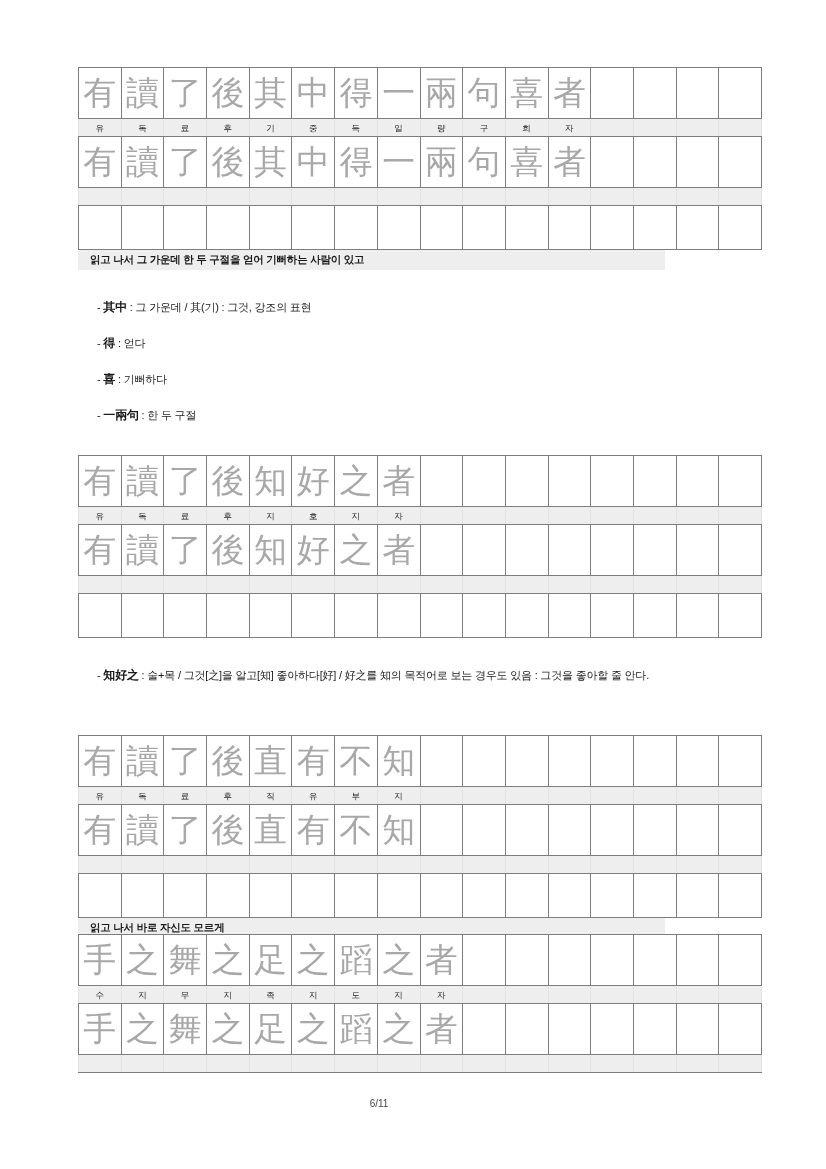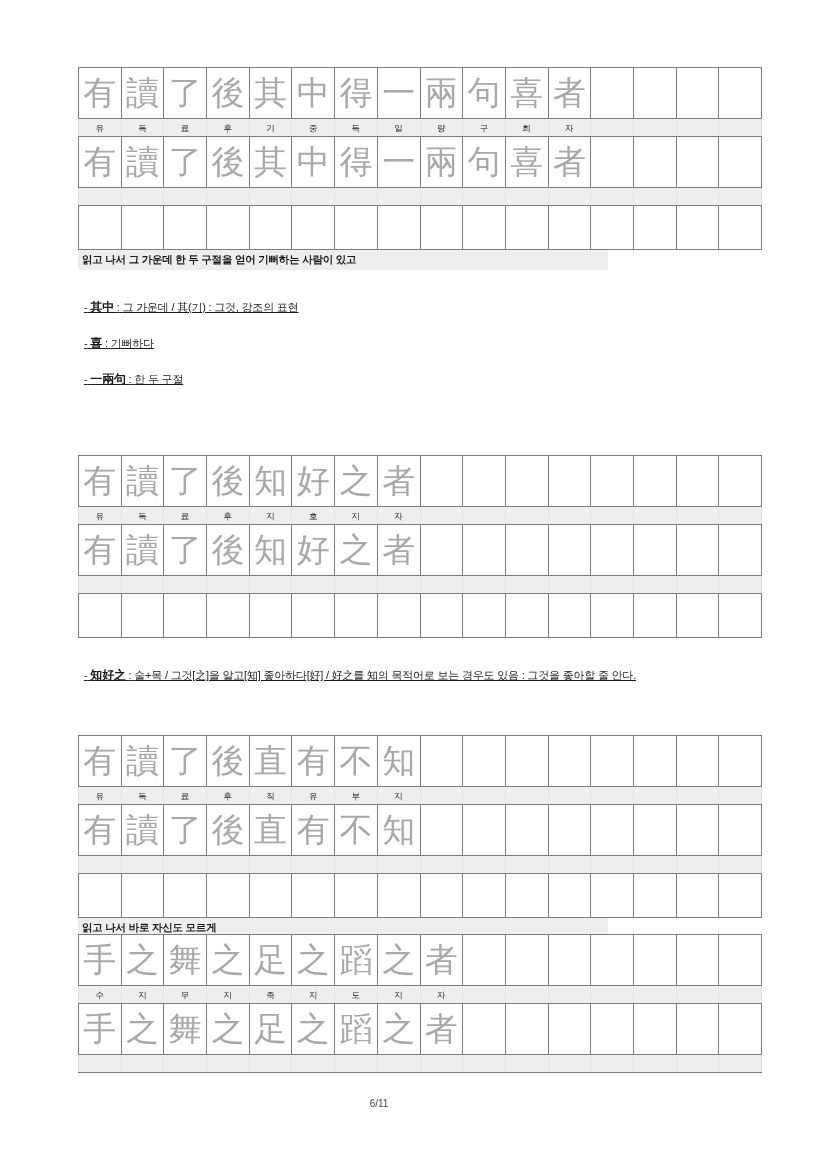--- a/index.html
+++ b/index.html
@@ -78,37 +78,36 @@
     border-bottom: 1px solid #7d7d7d;
   }
   
   tr.blank-row td {
     height: 43px;
     background: #ffffff;
   }
 
   
   .caption {
-    width: 530px;
+    width: 587px;
     box-sizing: border-box;
     background: #eeeeee;
     font-size: 10.5px;
     font-weight: bold;
     color: #1a1a1a;
-    padding: 3px 4px 4px 4px;
+    padding: 3px 4px 4px 12px;
     line-height: 13px;
     letter-spacing: -0.2px;
   }
 
   
   .notes {
     position: absolute;
-    left: 84px;
+    left: 97px;
     width: 680px;
-    text-decoration: underline;
   }
   .note {
     font-size: 11px;
     line-height: 14px;
     color: #1a1a1a;
     margin-bottom: 22px;
     white-space: nowrap;
     letter-spacing: -0.2px;
   }
   .note .dash { color: #1a1a1a; }
@@ -236,20 +235,26 @@
       </table>
     <div class="caption">읽고 나서 그 가운데 한 두 구절을 얻어 기뻐하는 사람이 있고</div>
   </div>
 
   <div class="notes" style="top:300px;">
     <div class="note">
       <span class="dash">-</span>
       <span class="term">其中</span>
       <span class="sep">:</span>
       <span class="gloss">그 가운데 / 其(기) : 그것, 강조의 표현</span>
+    </div>
+    <div class="note">
+      <span class="dash">-</span>
+      <span class="term">得</span>
+      <span class="sep">:</span>
+      <span class="gloss">얻다</span>
     </div>
     <div class="note">
       <span class="dash">-</span>
       <span class="term">喜</span>
       <span class="sep">:</span>
       <span class="gloss">기뻐하다</span>
     </div>
     <div class="note">
       <span class="dash">-</span>
       <span class="term">一兩句</span>

